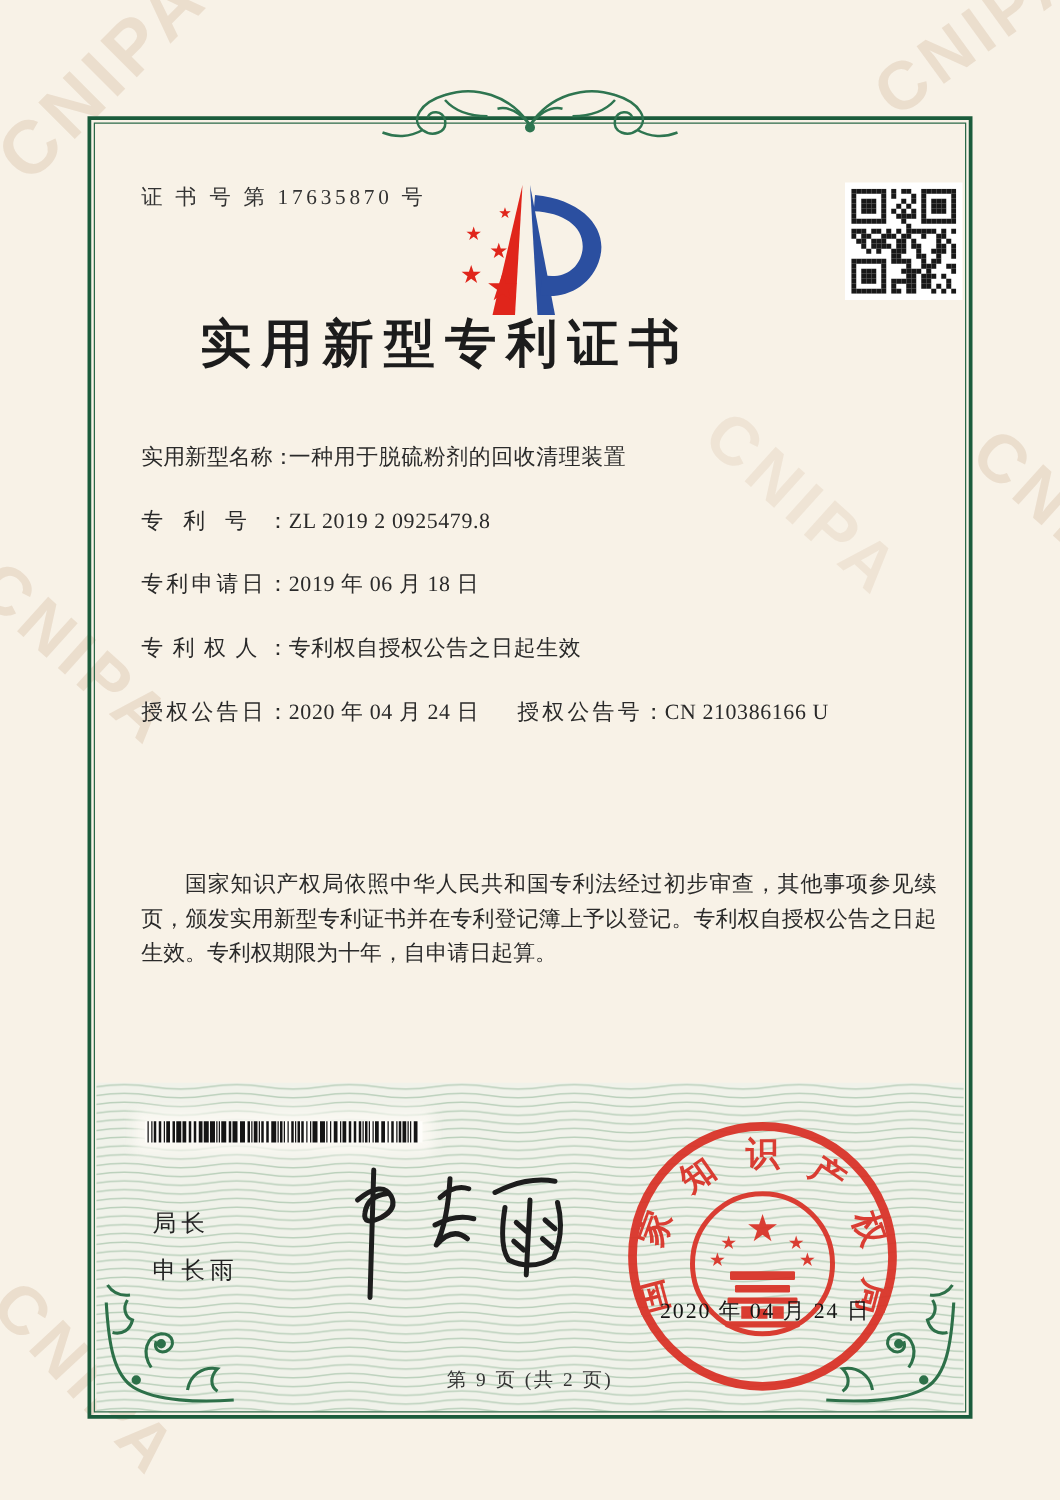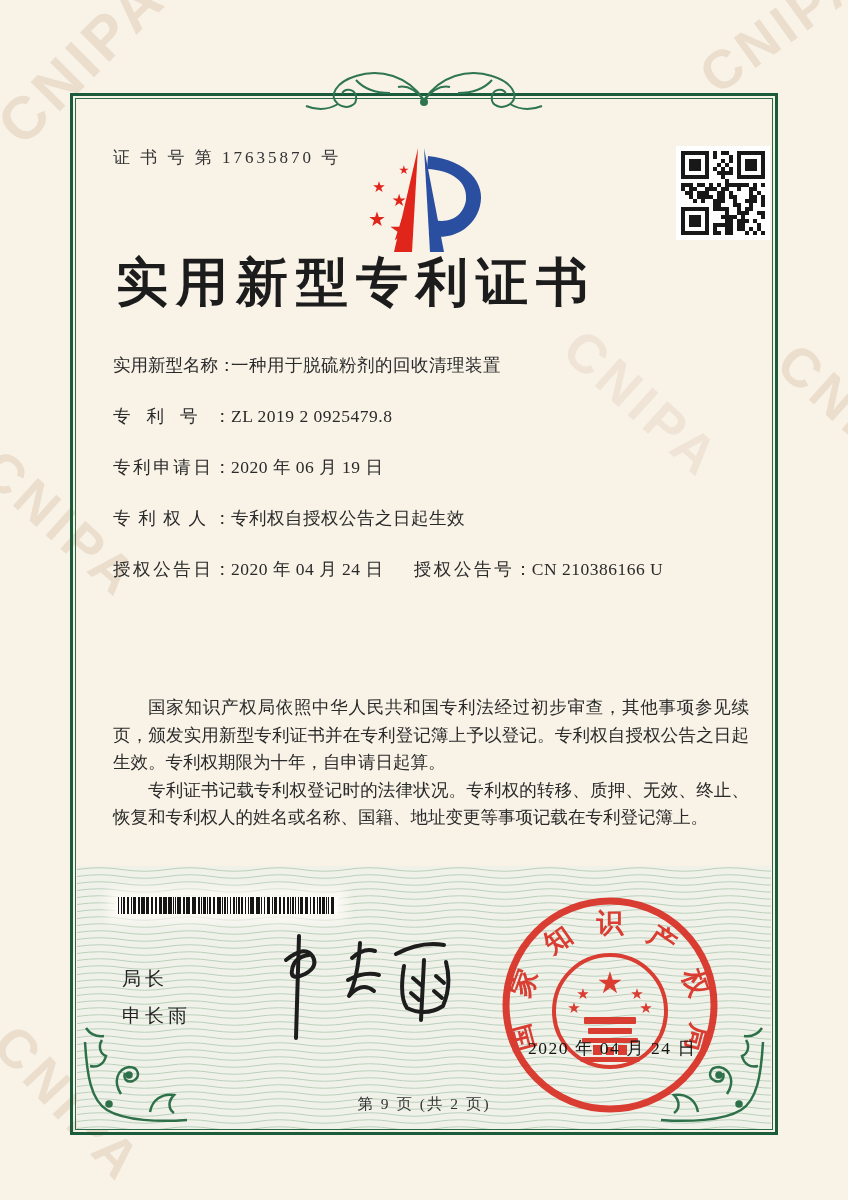--- a/index.html
+++ b/index.html
@@ -39,21 +39,21 @@
     position:absolute; z-index:3; left:113px; top:146px;
     font-size:17px; letter-spacing:3px; color:#333;
   }
   .logo{position:absolute; z-index:3; left:352px; top:140px;}
   .qr-wrap{
     position:absolute; z-index:3; left:676px; top:146px; width:94px; height:94px;
     background:#fff; display:flex; align-items:center; justify-content:center;
   }
   .title{
     position:absolute; z-index:3; left:0; top:248px; width:712px;
-    text-align:center; font-size:52px; font-weight:bold; letter-spacing:8px; color:#1c1c1c;
+    text-align:center; font-size:41px; font-weight:bold; letter-spacing:8px; color:#1c1c1c;
   }
   
   .fields{position:absolute; z-index:3; left:113px; top:356px; width:648px; font-size:17.5px;}
   .frow{margin-bottom:32px; line-height:19px; white-space:nowrap;}
   .flabel{
     display:inline-block; width:118px;
     text-align:justify; text-align-last:justify; letter-spacing:0;
   }
   .fvalue{letter-spacing:0.5px;margin-top:40px;}
   .fgroup2{margin-left:26px;}
@@ -400,34 +400,33 @@
   <div class="title">实用新型专利证书</div>
 
   <div class="fields">
     <div class="frow">
       <span class="flabel">实用新型名称：</span><span class="fvalue">一种用于脱硫粉剂的回收清理装置</span>
     </div>
     <div class="frow">
       <span class="flabel">专利号：</span><span class="fvalue">ZL 2019 2 0925479.8</span>
     </div>
     <div class="frow">
-      <span class="flabel">专利申请日：</span><span class="fvalue">2020 年 06 月 19 日</span>
+      <span class="flabel">专利申请日：</span><span class="fvalue">2019 年 06 月 18 日</span>
     </div>
     <div class="frow">
       <span class="flabel">专利权人：</span><span class="fvalue">专利权自授权公告之日起生效</span>
     </div>
     <div class="frow">
       <span><span class="flabel">授权公告日：</span><span class="fvalue">2020 年 04 月 24 日</span></span>
       <span class="fgroup2"><span class="flabel">授权公告号：</span><span class="fvalue">CN 210386166 U</span></span>
     </div>
   </div>
 
   <div class="paras">
     <p>国家知识产权局依照中华人民共和国专利法经过初步审查，其他事项参见续页，颁发实用新型专利证书并在专利登记簿上予以登记。专利权自授权公告之日起生效。专利权期限为十年，自申请日起算。</p>
-    <p>专利证书记载专利权登记时的法律状况。专利权的转移、质押、无效、终止、恢复和专利权人的姓名或名称、国籍、地址变更等事项记载在专利登记簿上。</p>
   </div>
 
   <div class="barcode"><span id="barcode-bars"><i style="left:2px;width:1px"></i><i style="left:5px;width:1px"></i><i style="left:7px;width:2px"></i><i style="left:11px;width:2px"></i><i style="left:15px;width:1px"></i><i style="left:17px;width:3px"></i><i style="left:22px;width:2px"></i><i style="left:25px;width:4px"></i><i style="left:30px;width:3px"></i><i style="left:35px;width:2px"></i><i style="left:39px;width:2px"></i><i style="left:43px;width:3px"></i><i style="left:47px;width:4px"></i><i style="left:52px;width:4px"></i><i style="left:57px;width:1px"></i><i style="left:59px;width:1px"></i><i style="left:61px;width:4px"></i><i style="left:67px;width:2px"></i><i style="left:70px;width:4px"></i><i style="left:76px;width:4px"></i><i style="left:82px;width:2px"></i><i style="left:85px;width:1px"></i><i style="left:87px;width:3px"></i><i style="left:91px;width:1px"></i><i style="left:93px;width:2px"></i><i style="left:97px;width:2px"></i><i style="left:101px;width:4px"></i><i style="left:106px;width:1px"></i><i style="left:108px;width:2px"></i><i style="left:111px;width:1px"></i><i style="left:114px;width:1px"></i><i style="left:117px;width:2px"></i><i style="left:120px;width:1px"></i><i style="left:122px;width:2px"></i><i style="left:125px;width:2px"></i><i style="left:129px;width:1px"></i><i style="left:132px;width:1px"></i><i style="left:134px;width:4px"></i><i style="left:140px;width:4px"></i><i style="left:145px;width:1px"></i><i style="left:148px;width:1px"></i><i style="left:151px;width:3px"></i><i style="left:156px;width:1px"></i><i style="left:158px;width:3px"></i><i style="left:163px;width:2px"></i><i style="left:167px;width:2px"></i><i style="left:171px;width:2px"></i><i style="left:174px;width:1px"></i><i style="left:176px;width:2px"></i><i style="left:179px;width:1px"></i><i style="left:182px;width:1px"></i><i style="left:184px;width:3px"></i><i style="left:189px;width:3px"></i><i style="left:194px;width:1px"></i><i style="left:197px;width:2px"></i><i style="left:201px;width:1px"></i><i style="left:203px;width:2px"></i><i style="left:206px;width:3px"></i><i style="left:210px;width:1px"></i><i style="left:212px;width:1px"></i><i style="left:215px;width:3px"></i></span></div>
 
   <div class="signer signer-role">局长</div>
   <div class="signer signer-name">申长雨</div>
 
   <svg class="signature" width="210" height="118" viewBox="0 0 210 118">
     <g fill="none" stroke="#1d1d1d" stroke-width="4" stroke-linecap="round" stroke-linejoin="round">
       <path d="M38 32 q20 -16 27 -3 q5 10 -8 17 q-15 7 -13 -4 q2 -13 17 -15"></path>

